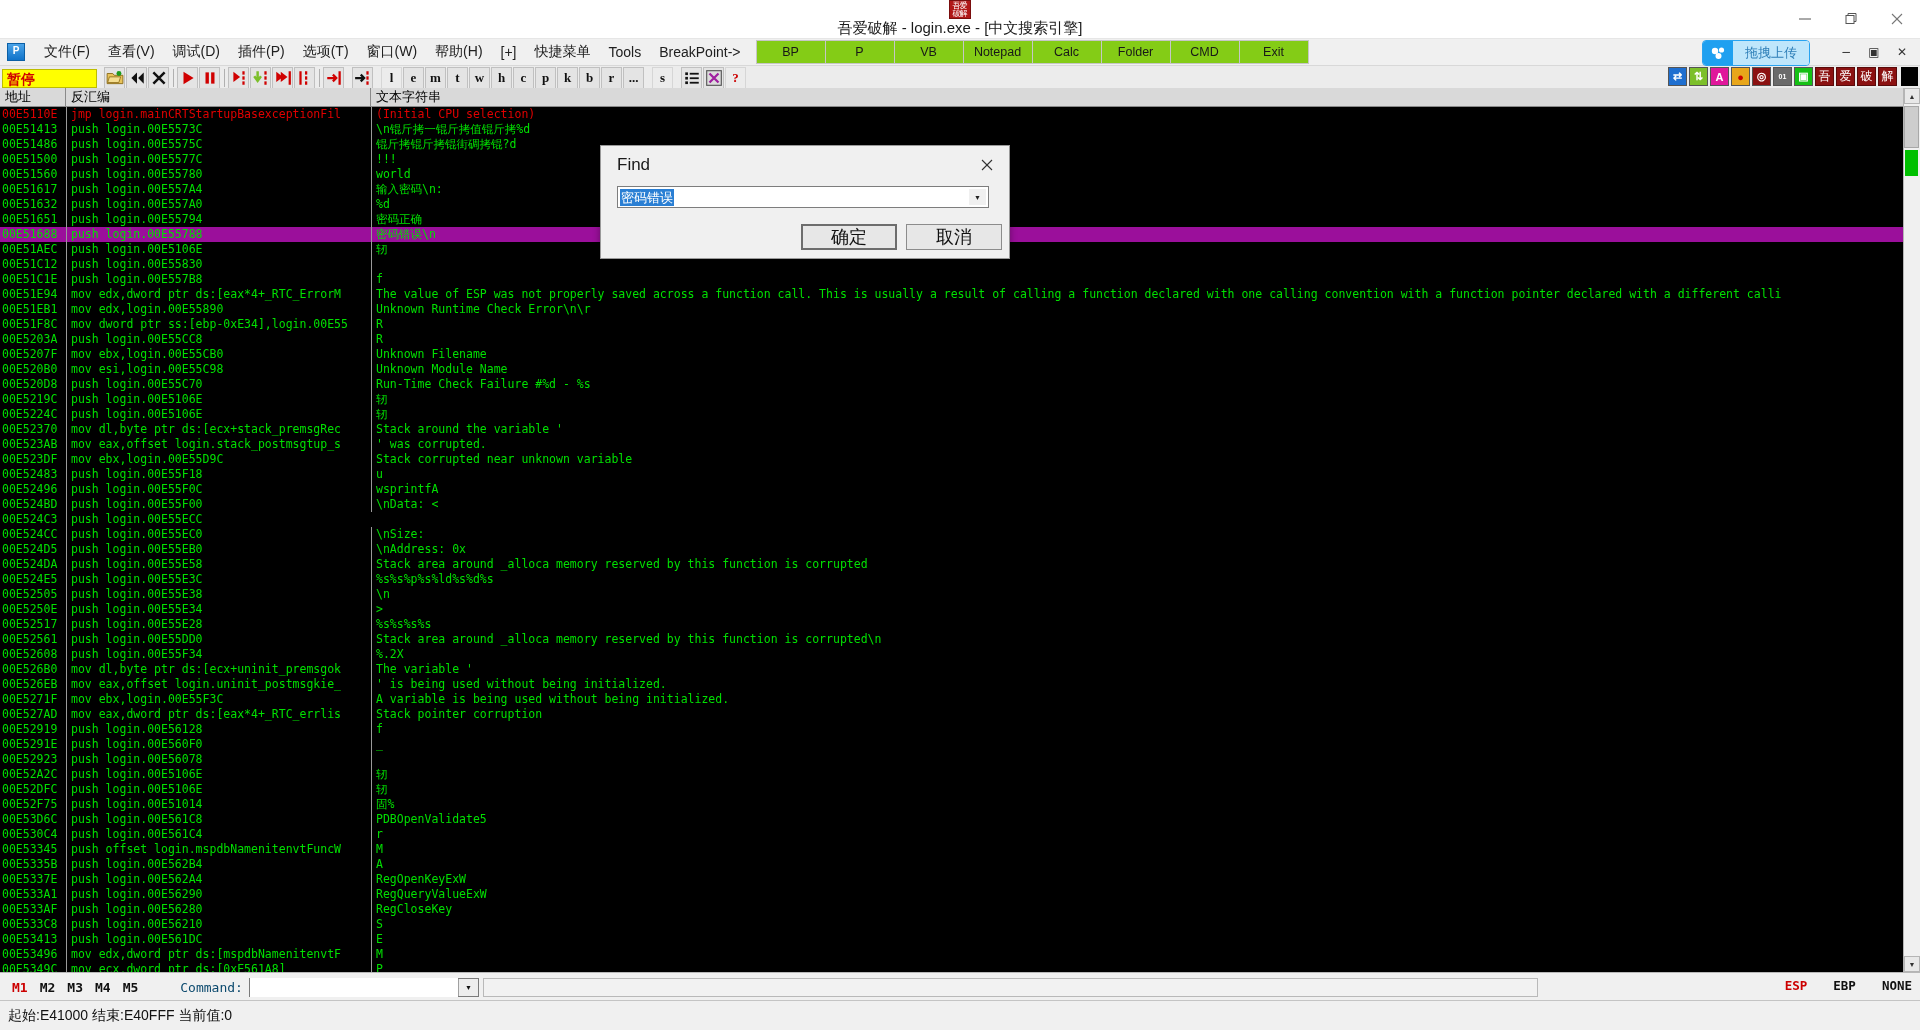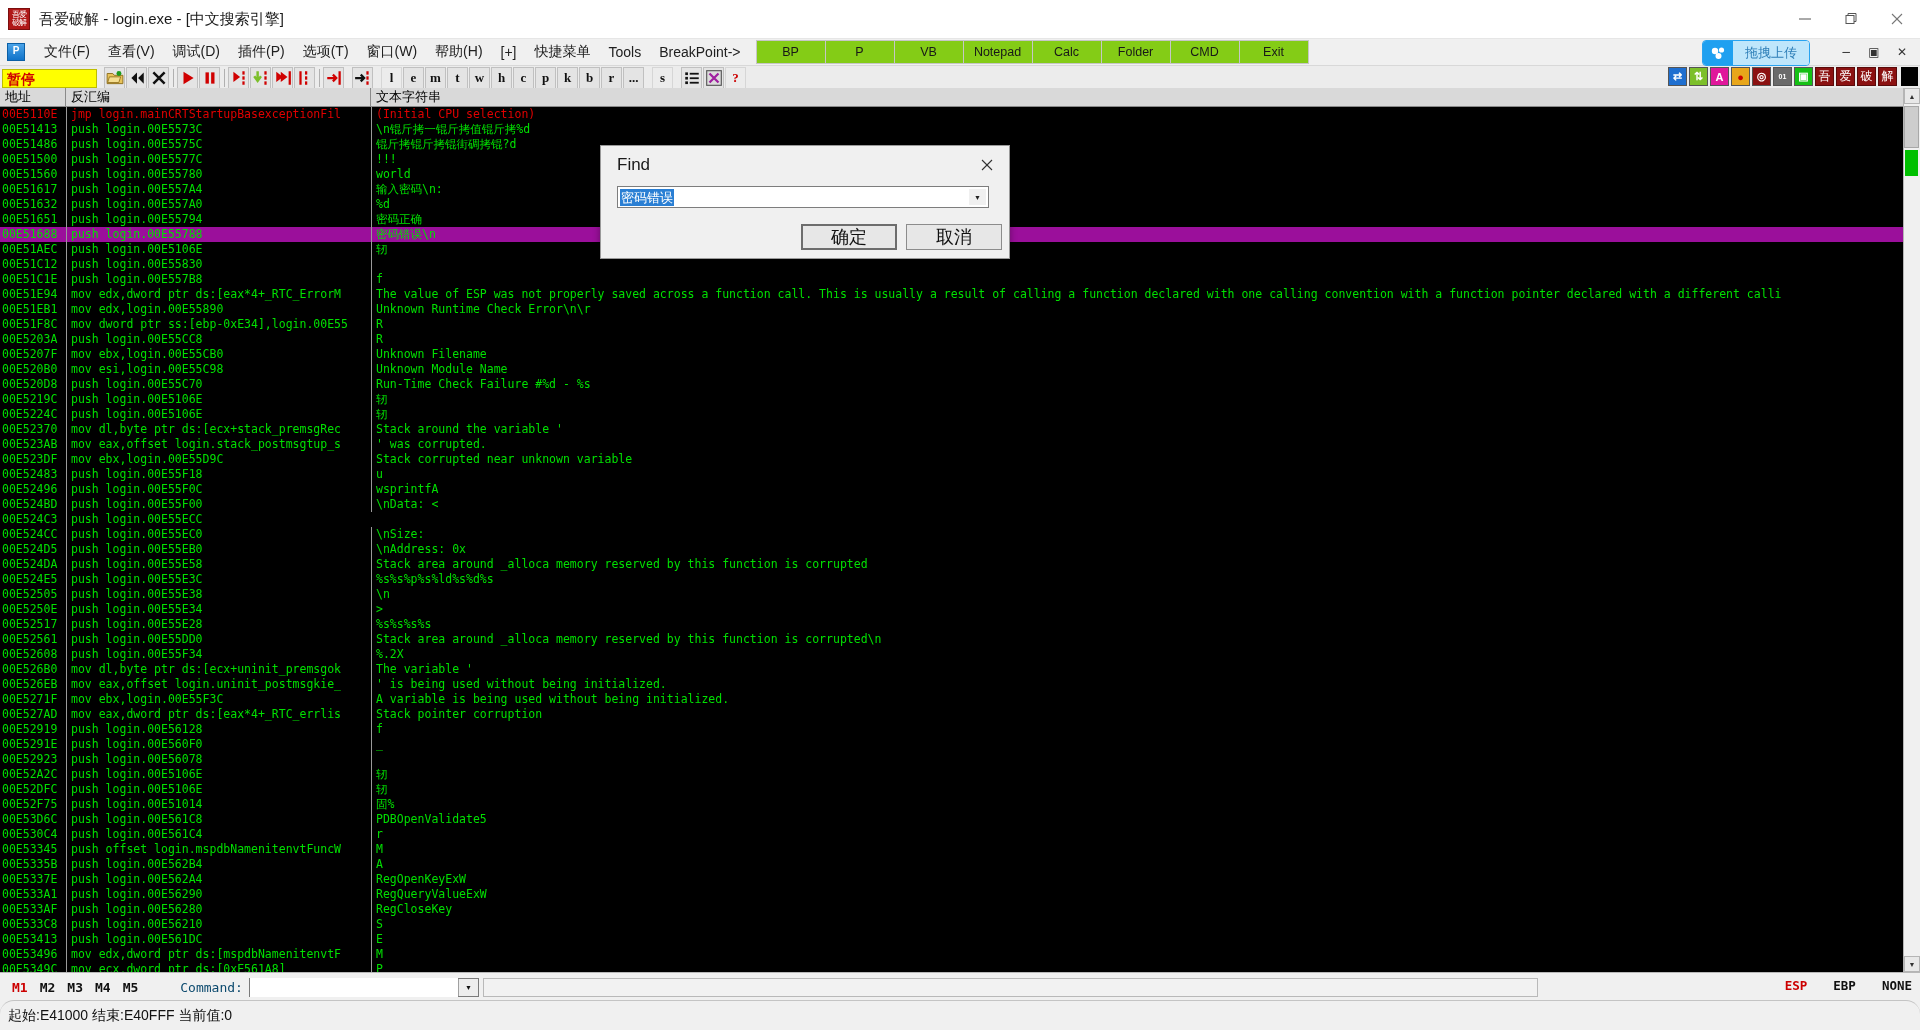--- a/index.html
+++ b/index.html
@@ -9,21 +9,21 @@
     font-family:"Liberation Sans", sans-serif;
     font-size:13px;
     overflow:hidden;
     -webkit-font-smoothing:none;
   }
   .app{position:relative;width:1920px;height:1030px;background:#f0f0f0;}
 
   
   .titlebar{
     height:38px;background:#ffffff;display:flex;align-items:center;
-    border-bottom:1px solid #e6e6e6;position:relative;
+    border-bottom:1px solid #e6e6e6;position:relative;flex-direction:column;
   }
   .titlebar .app-icon{
     width:20px;height:20px;margin-left:8px;margin-right:9px;
     background:#b01818;border:1px solid #7a0e0e;
     display:flex;align-items:center;justify-content:center;
     color:#fff;font-size:8px;line-height:8px;letter-spacing:-1px;
     font-family:"DejaVu Sans", sans-serif;overflow:hidden;
   }
   .titlebar .title-text{
     font-size:15px;color:#1b1b1b;font-family:"Liberation Sans", sans-serif;
@@ -156,21 +156,21 @@
   .cmd-arrow{width:19px;height:17px;background:#ededed;border-left:1px solid #a0a0a0;
     display:flex;align-items:center;justify-content:center;font-size:7px;color:#111;}
   .cmd-extra{margin-left:4px;width:1055px;height:19px;background:#f2f2f2;border:1px solid #b9b9b9;box-sizing:border-box;}
   .regs{position:absolute;right:8px;top:5px;display:flex;gap:26px;}
   .reg{font-size:12.5px;font-weight:bold;color:#111;
     font-family:"DejaVu Sans Mono","Liberation Mono",monospace;}
   .reg.hot{color:#cc0000;margin-left:23px;}
 
   .statusbar{
     position:absolute;left:0;top:1000px;width:1920px;height:30px;background:#f0f0f0;
-    display:flex;align-items:center;border-top:1px solid #c4c4c4;border-radius:14px;
+    display:flex;align-items:center;border-top:1px solid #c4c4c4;
   }
   .statusbar .txt{margin-left:8px;font-size:14px;color:#111;
     font-family:"Liberation Sans", sans-serif;}
 
   
   .dlg{
     position:absolute;left:600px;top:145px;width:408px;height:112px;
     background:#f0f0f0;border:1px solid #9a9a9a;box-shadow:0 2px 7px rgba(0,0,0,.35);
   }
   .dlg-title{height:38px;display:flex;align-items:center;position:relative;background:#f0f0f0;}

